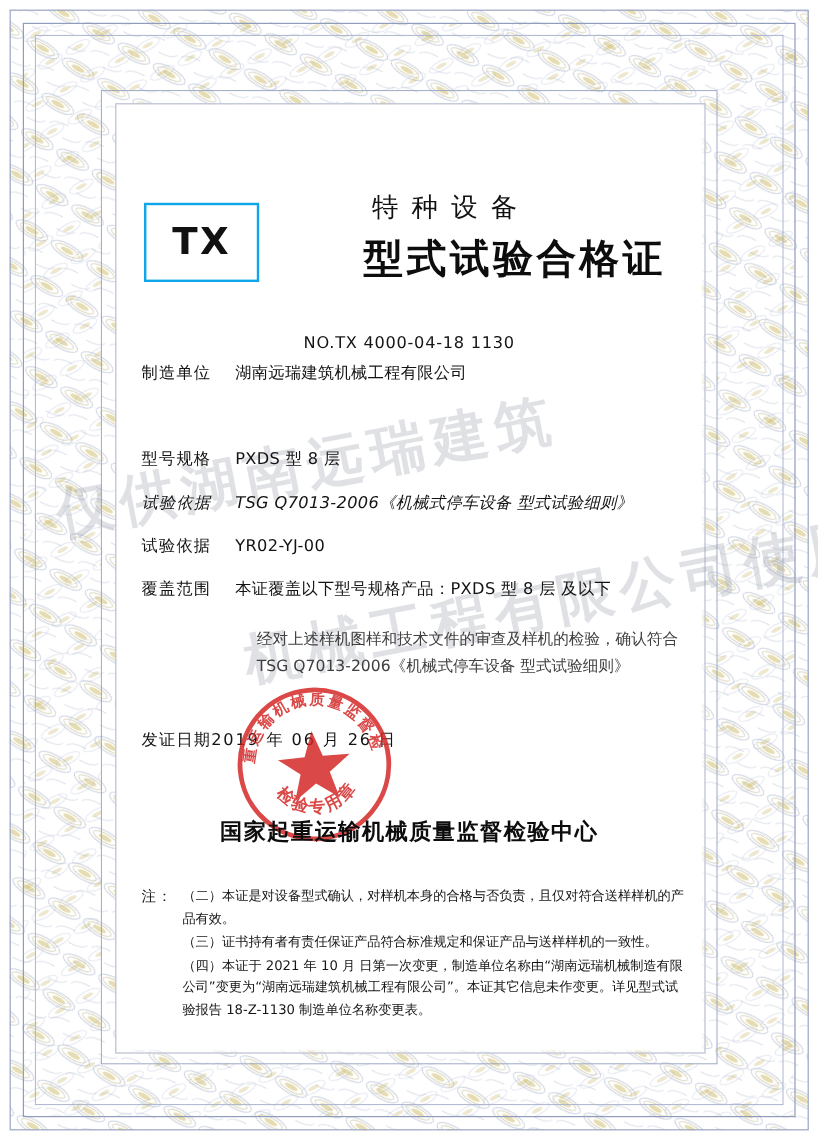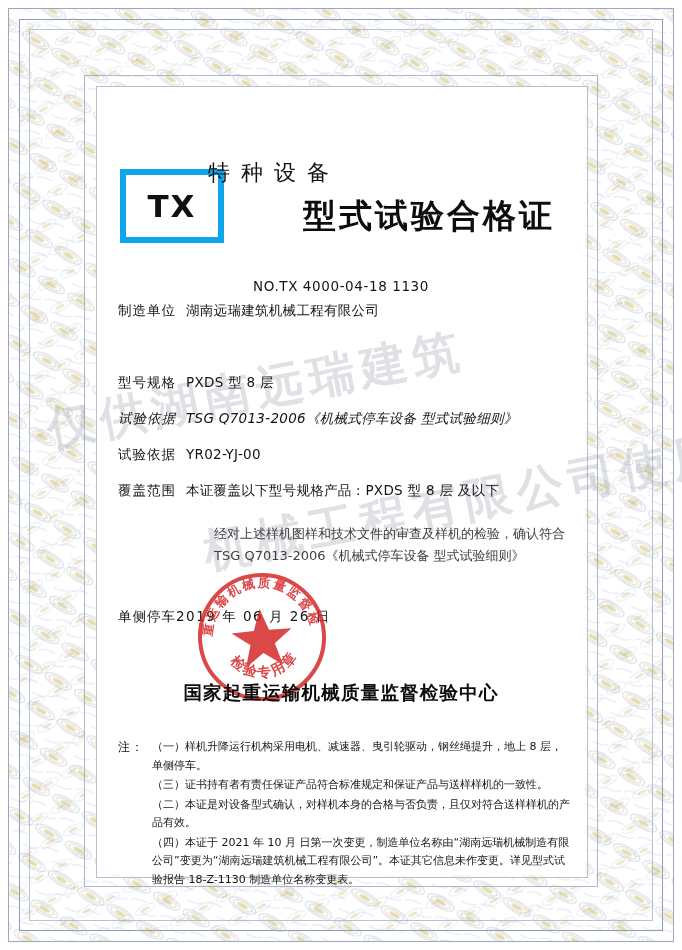--- a/index.html
+++ b/index.html
@@ -65,43 +65,43 @@
     width: 490px;
     height: 790px;
   }
 
   .tx-box {
     position: absolute;
     left: 24px;
     top: 83px;
     width: 92px;
     height: 62px;
-    border: 6px solid #0ea5e9;
+    border: 2px solid #0ea5e9;
     display: flex;
     align-items: center;
     justify-content: center;
     font-size: 31px;
     font-weight: bold;
     letter-spacing: 2px;
     color: #111;
     background: rgba(255,255,255,0.5);
   }
 
   .title-small {
     position: absolute;
     left: 0;
     top: 72px;
     width: 490px;
+    text-align: center;
     padding-left: 70px;
     box-sizing: border-box;
     font-size: 22px;
     letter-spacing: 11px;
     color: #111;
     font-weight: 500;
-    margin-left: 42px;
   }
   .title-big {
     position: absolute;
     left: 0;
     top: 108px;
     width: 590px;
     text-align: center;
     padding-left: 76px;
     box-sizing: border-box;
     font-size: 33px;
@@ -124,21 +124,21 @@
     position: absolute;
     left: 22px;
     font-size: 13.5px;
     color: #131313;
     white-space: nowrap;
   }
   .field .lbl {
     letter-spacing: 1px;
   }
   .field .val {
-    margin-left: 10px;
+    margin-left: 20px;
     letter-spacing: 0.3px;
   }
 
   .f1 { top: 216px; }
   .f2 { top: 252px; }
   .f3 { top: 288px; }
   .f4 { top: 324px; font-style: italic; }
   .f5 { top: 360px; }
   .f6 { top: 396px; }
 
@@ -293,21 +293,21 @@
     <div class="field f6">
       <span class="lbl">覆盖范围</span><span class="val">本证覆盖以下型号规格产品：PXDS 型 8 层 及以下</span>
     </div>
 
     <div class="statement">
       <div>经对上述样机图样和技术文件的审查及样机的检验，确认符合</div>
       <div>TSG Q7013-2006《机械式停车设备 型式试验细则》</div>
     </div>
 
     <div class="issue-row">
-      <span>单侧停车</span><span class="val">2019 年 06 月 26 日</span>
+      <span>发证日期</span><span class="val">2019 年 06 月 26 日</span>
     </div>
 
     <div class="seal">
       <svg width="136" height="136" viewBox="0 0 136 136" xmlns="http://www.w3.org/2000/svg">
         <defs>
           <path id="sealArcTop" d="M 18,68 A 50,50 0 0 1 118,68"></path>
           <path id="sealArcBottom" d="M 28,68 A 40,40 0 0 0 108,68"></path>
         </defs>
         <g opacity="0.82" transform="rotate(-5 68 68)">
           <circle cx="68" cy="68" r="62" fill="none" stroke="#d32020" stroke-width="4"></circle>
@@ -321,28 +321,25 @@
         </g>
       </svg>
     </div>
 
     <div class="org">国家起重运输机械质量监督检验中心</div>
 
     <div class="notes">
       <div class="notes-head">注：</div>
       <div class="note-list">
         <div class="note-item">
-          <span>（一）</span><span>样机升降运行机构采用电机、减速器、曳引轮驱动，钢丝绳提升，地上 8 层，单侧停车。</span>
+          <span>（二）</span><span>本证是对设备型式确认，对样机本身的合格与否负责，且仅对符合送样样机的产品有效。</span>
         </div>
         <div class="note-item">
           <span>（三）</span><span>证书持有者有责任保证产品符合标准规定和保证产品与送样样机的一致性。</span>
         </div>
         <div class="note-item">
-          <span>（二）</span><span>本证是对设备型式确认，对样机本身的合格与否负责，且仅对符合送样样机的产品有效。</span>
-        </div>
-        <div class="note-item">
           <span>（四）</span><span>本证于 2021 年 10 月  日第一次变更，制造单位名称由“湖南远瑞机械制造有限公司”变更为“湖南远瑞建筑机械工程有限公司”。本证其它信息未作变更。详见型式试验报告 18-Z-1130 制造单位名称变更表。</span>
         </div>
       </div>
     </div>
 
   </div>
 </div>
 
 </body></html>

